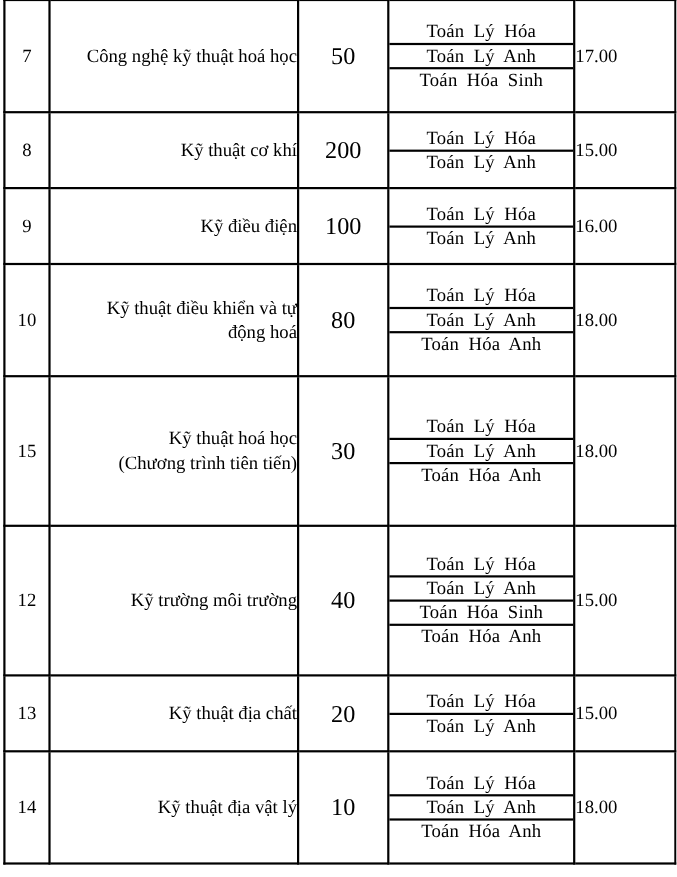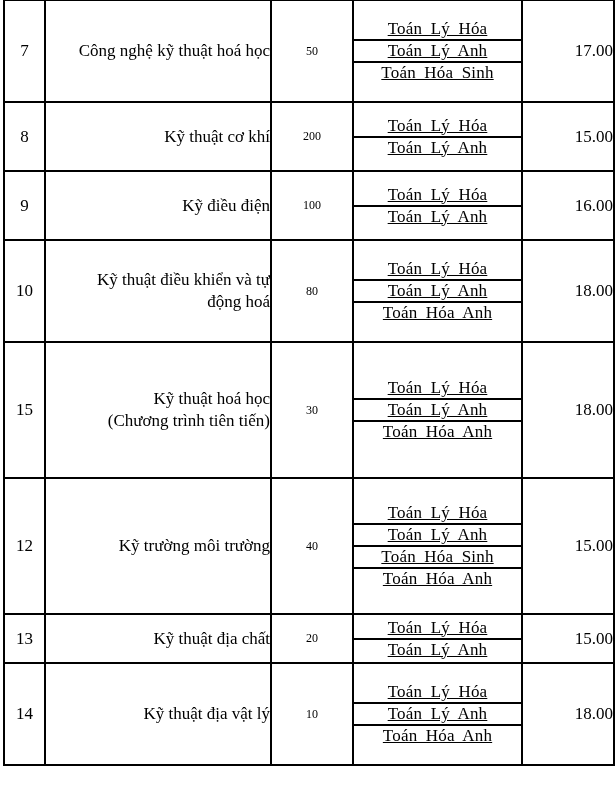--- a/index.html
+++ b/index.html
@@ -53,39 +53,38 @@
     text-align: right;
     font-size: 17px;
     line-height: 1.28;
     padding-left: 2px;
     padding-right: 2px;
   }
   td.major .line { display: block; white-space: nowrap; }
 
   td.quota {
     text-align: center;
-    font-size: 12px;
+    font-size: 22px;
   }
 
   td.score {
-    text-align: right;
+    text-align: left;
     font-size: 17px;
   }
 
   
   td.subjects {
     padding: 0;
     vertical-align: top;
   }
   table.subjlist {
     width: 100%;
     height: 100%;
     border-collapse: collapse;
     table-layout: fixed;
-    text-decoration: underline;
   }
   table.subjlist td {
     border: 0;
     border-bottom: 2px solid #000000;
     text-align: center;
     font-size: 17px;
     white-space: nowrap;
     padding: 0 2px;
     letter-spacing: 0.2px;
     word-spacing: 4px;
@@ -237,21 +236,21 @@
                   <td>Toán  Hóa  Sinh</td>
                 </tr>
                 <tr>
                   <td>Toán  Hóa  Anh</td>
                 </tr>
               </tbody>
             </table>
           </td>
           <td class="score">15.00</td>
         </tr>
-        <tr style="height: 49px;">
+        <tr style="height: 69px;">
           <td class="index">13</td>
           <td class="major">
             <span class="line">Kỹ thuật địa chất</span>
           </td>
           <td class="quota">20</td>
           <td class="subjects">
             <table class="subjlist">
               <tbody>
                 <tr>
                   <td>Toán  Lý  Hóa</td>

